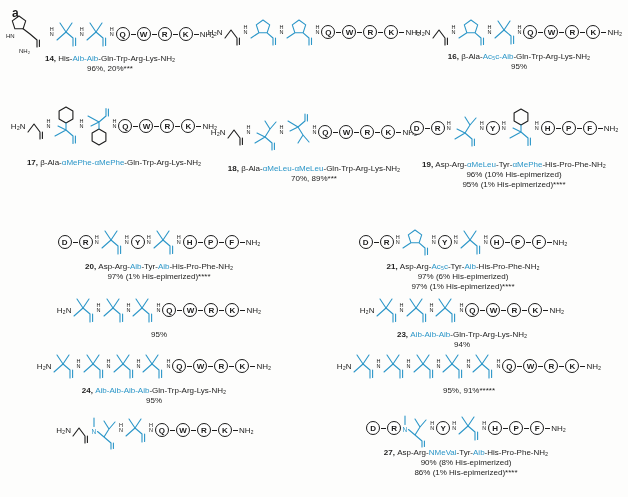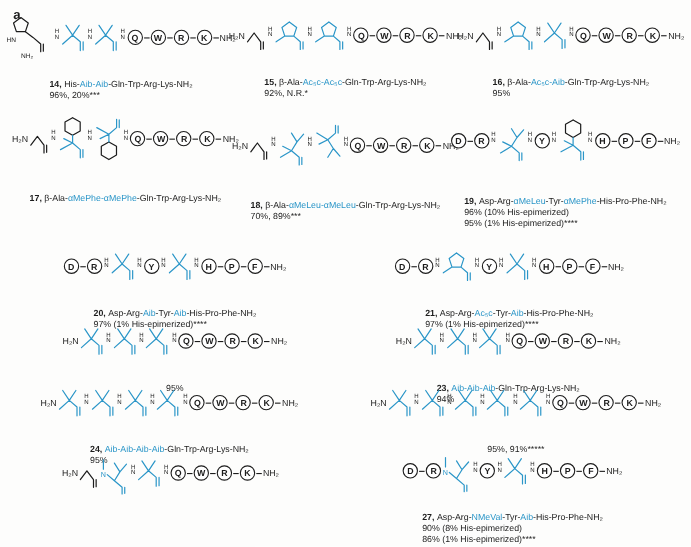--- a/index.html
+++ b/index.html
@@ -4,21 +4,21 @@
 <style>
   *{box-sizing:border-box;margin:0;padding:0}
   html,body{background:#ffffff}
   body{font-family:"Liberation Sans","DejaVu Sans",sans-serif}
   .page{position:relative;width:628px;height:497px;background:#fdfdfc;overflow:hidden;color:#1c1c1c}
   .panel-label{position:absolute;left:12px;top:6px;font-weight:700;font-size:12px}
   .compound{position:absolute;display:flex;flex-direction:column;align-items:center}
   .structure{display:flex;align-items:center;justify-content:center;gap:1px;min-height:40px}
   .structure.tall{min-height:64px}
   .structure svg{display:block}
-  .caption{font-size:8px;line-height:1.25;margin-top:18px}
+  .caption{text-align:center;font-size:8px;line-height:1.25;margin-top:0}
   .cap-line{white-space:nowrap}
   .cc{width:14px;height:14px;min-width:14px;border:1.2px solid #1c1c1c;border-radius:50%;display:inline-flex;align-items:center;justify-content:center;font-size:8px;font-weight:700;background:#fff}
   .bd{width:5px;height:0;border-top:1.2px solid #1c1c1c;display:inline-block}
   .nh{display:inline-flex;flex-direction:column;align-items:center;font-size:5.5px;line-height:5px;margin:0 1px;transform:translateY(-2px)}
   .tl{font-size:8px;white-space:nowrap}
 </style>
 </head>
 <body>
 
 <div class="page">
@@ -92,24 +92,20 @@
         <span class="cc">Q</span>
         <span class="bd"></span>
         <span class="cc">W</span>
         <span class="bd"></span>
         <span class="cc">R</span>
         <span class="bd"></span>
         <span class="cc">K</span>
         <span class="bd"></span>
         <span class="tl">NH₂</span>
       </div>
-    <div class="caption">
-        <div class="cap-line"><b>15, </b><span style="color:#1c1c1c">β-Ala-</span><span style="color:#2b96c8">Ac₅c-Ac₅c</span><span style="color:#1c1c1c">-Gln-Trp-Arg-Lys-NH₂</span></div>
-        <div class="cap-line">92%, N.R.*</div>
-      </div>
   </div>
   <div class="compound" style="left:418px;top:12px;width:202px">
     <div class="structure">
         <span class="tl">H₂N</span>
         <svg width="18" height="28" viewBox="0 0 18 28">
           <path d="M1,20 L7,12 L13,20 M13,20 L13,27 M15.4,20 L15.4,26.5" fill="none" stroke="#1c1c1c" stroke-width="1.1" stroke-linecap="round" stroke-linejoin="round"></path>
         </svg>
         <span class="nh">
           <span>H</span>
           <span>N</span>
@@ -339,20 +335,21 @@
         <span class="cc">H</span>
         <span class="bd"></span>
         <span class="cc">P</span>
         <span class="bd"></span>
         <span class="cc">F</span>
         <span class="bd"></span>
         <span class="tl">NH₂</span>
       </div>
     <div class="caption">
         <div class="cap-line"><b>21, </b><span style="color:#1c1c1c">Asp-Arg-</span><span style="color:#2b96c8">Ac₅c</span><span style="color:#1c1c1c">-Tyr-</span><span style="color:#2b96c8">Aib</span><span style="color:#1c1c1c">-His-Pro-Phe-NH₂</span></div>
+        <div class="cap-line">97% (6% His-epimerized)</div>
         <div class="cap-line">97% (1% His-epimerized)****</div>
       </div>
   </div>
 
   <div class="compound" style="left:34px;top:290px;width:250px">
     <div class="structure">
         <span class="tl">H₂N</span>
         <svg width="22" height="30" viewBox="0 0 22 30">
           <path d="M1,21 L10,13 M10,13 L4,4 M10,13 L16,4 M10,13 L17,19 M17,19 L17,27 M19.6,19 L19.6,26.5" fill="none" stroke="#2b96c8" stroke-width="1.1" stroke-linecap="round" stroke-linejoin="round"></path>
         </svg>

